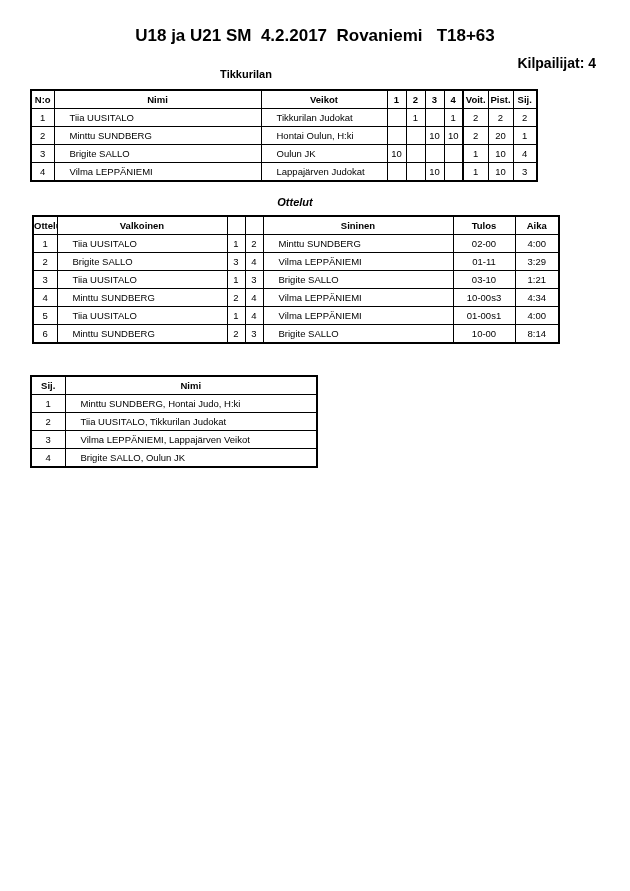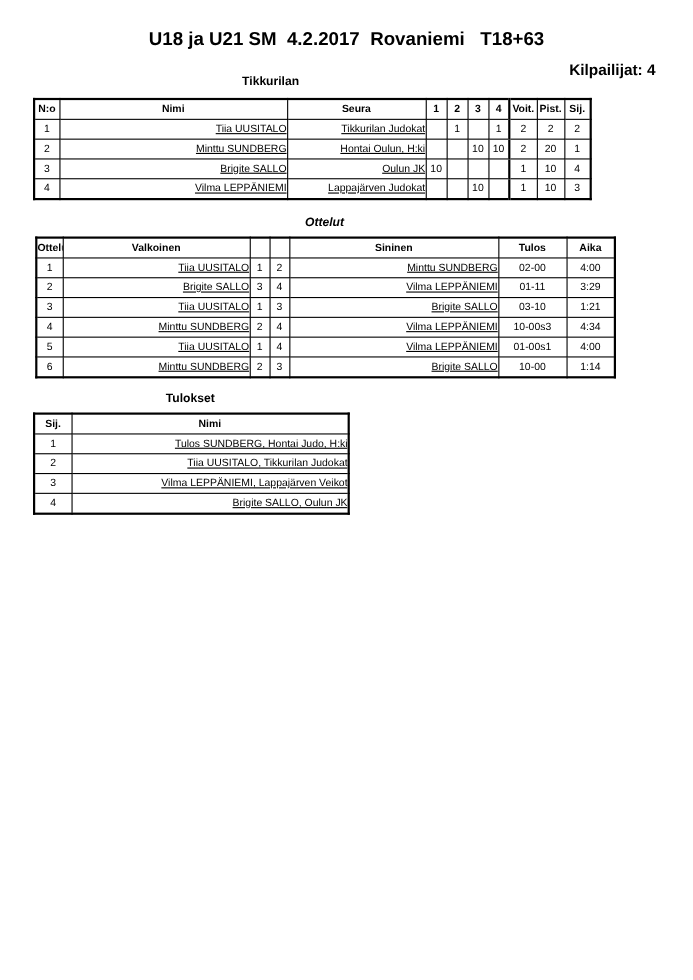--- a/index.html
+++ b/index.html
@@ -25,21 +25,21 @@
   table.doc-table {
     position:absolute; border-collapse:collapse; table-layout:fixed;
     border:2px solid #000;
   }
   .doc-table th, .doc-table td {
     border:1px solid #000; font-size:9.5px; height:17px;
     padding:0; overflow:hidden; white-space:nowrap; vertical-align:middle;
   }
   .doc-table th { font-weight:bold; text-align:center; }
   td.c { text-align:center; }
-  td.l { text-align:right; padding-left:5px;text-decoration:underline; }
+  td.l { text-align:left; padding-left:15px; }
   .thick-l { border-left:2px solid #000 !important;margin-top:40px; }
 
   .table-kilpailijat { top:89px;  left:30px; width:506px; }
   .table-ottelut     { top:215px; left:32px; width:526px; }
   .table-tulokset    { top:375px; left:30px; width:286px; }
 </style>
 </head>
 <body>
 
 <div class="page">
@@ -59,21 +59,21 @@
         <col style="width:19px">
         <col style="width:19px">
       <col style="width:25px">
         <col style="width:25px">
         <col style="width:24px">
     </colgroup>
     <tbody>
         <tr>
       <th>N:o</th>
       <th>Nimi</th>
-      <th>Seura</th>
+      <th>Veikot</th>
       <th>1</th>
       <th>2</th>
       <th>3</th>
       <th>4</th>
       <th class="thick-l">Voit.</th>
       <th>Pist.</th>
       <th>Sij.</th>
     </tr>
     <tr>
       <td class="c">1</td>
@@ -193,40 +193,39 @@
       <td class="c">01-00s1</td>
       <td class="c">4:00</td>
     </tr>
     <tr>
       <td class="c">6</td>
       <td class="l">Minttu SUNDBERG</td>
       <td class="c">2</td>
       <td class="c">3</td>
       <td class="l">Brigite SALLO</td>
       <td class="c">10-00</td>
-      <td class="c">1:14</td>
+      <td class="c">8:14</td>
     </tr>
   </tbody>
     </table>
 
-  <div class="section-heading heading-tulokset">Tulokset</div>
 
   <table class="doc-table table-tulokset">
     <colgroup>
       <col style="width:34px">
         <col style="width:252px">
     </colgroup>
     <tbody>
         <tr>
       <th>Sij.</th>
       <th>Nimi</th>
     </tr>
     <tr>
       <td class="c">1</td>
-      <td class="l">Tulos SUNDBERG, Hontai Judo, H:ki</td>
+      <td class="l">Minttu SUNDBERG, Hontai Judo, H:ki</td>
     </tr>
     <tr>
       <td class="c">2</td>
       <td class="l">Tiia UUSITALO, Tikkurilan Judokat</td>
     </tr>
     <tr>
       <td class="c">3</td>
       <td class="l">Vilma LEPPÄNIEMI, Lappajärven Veikot</td>
     </tr>
     <tr>

